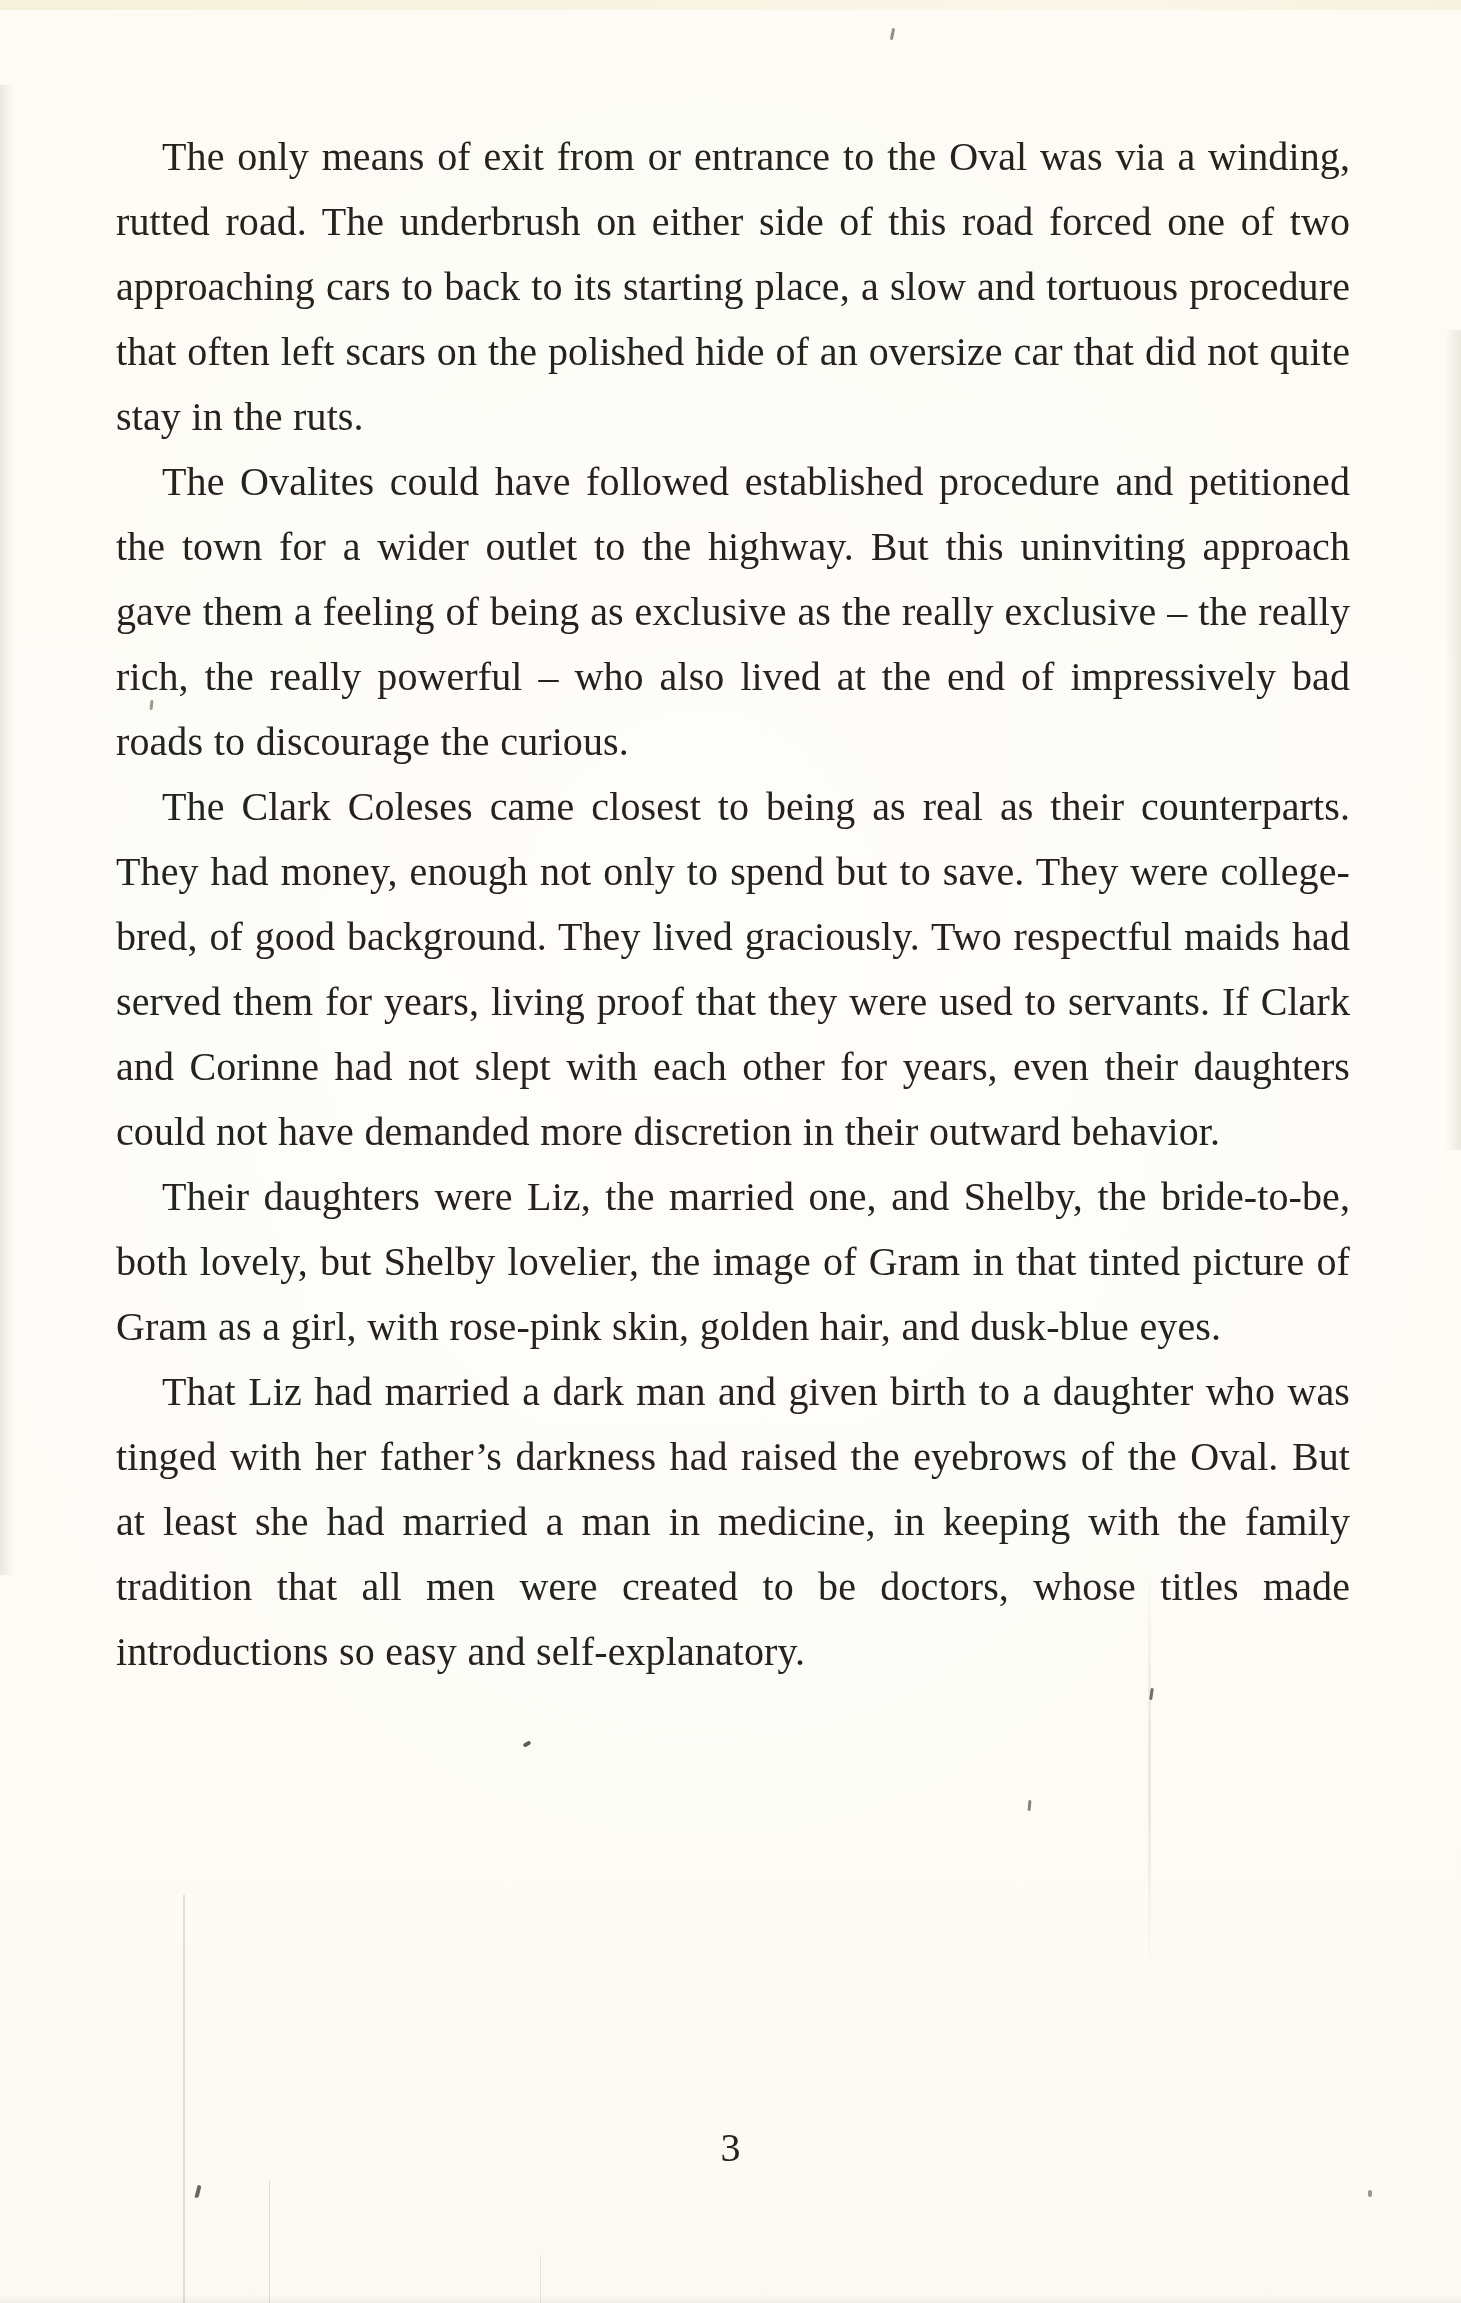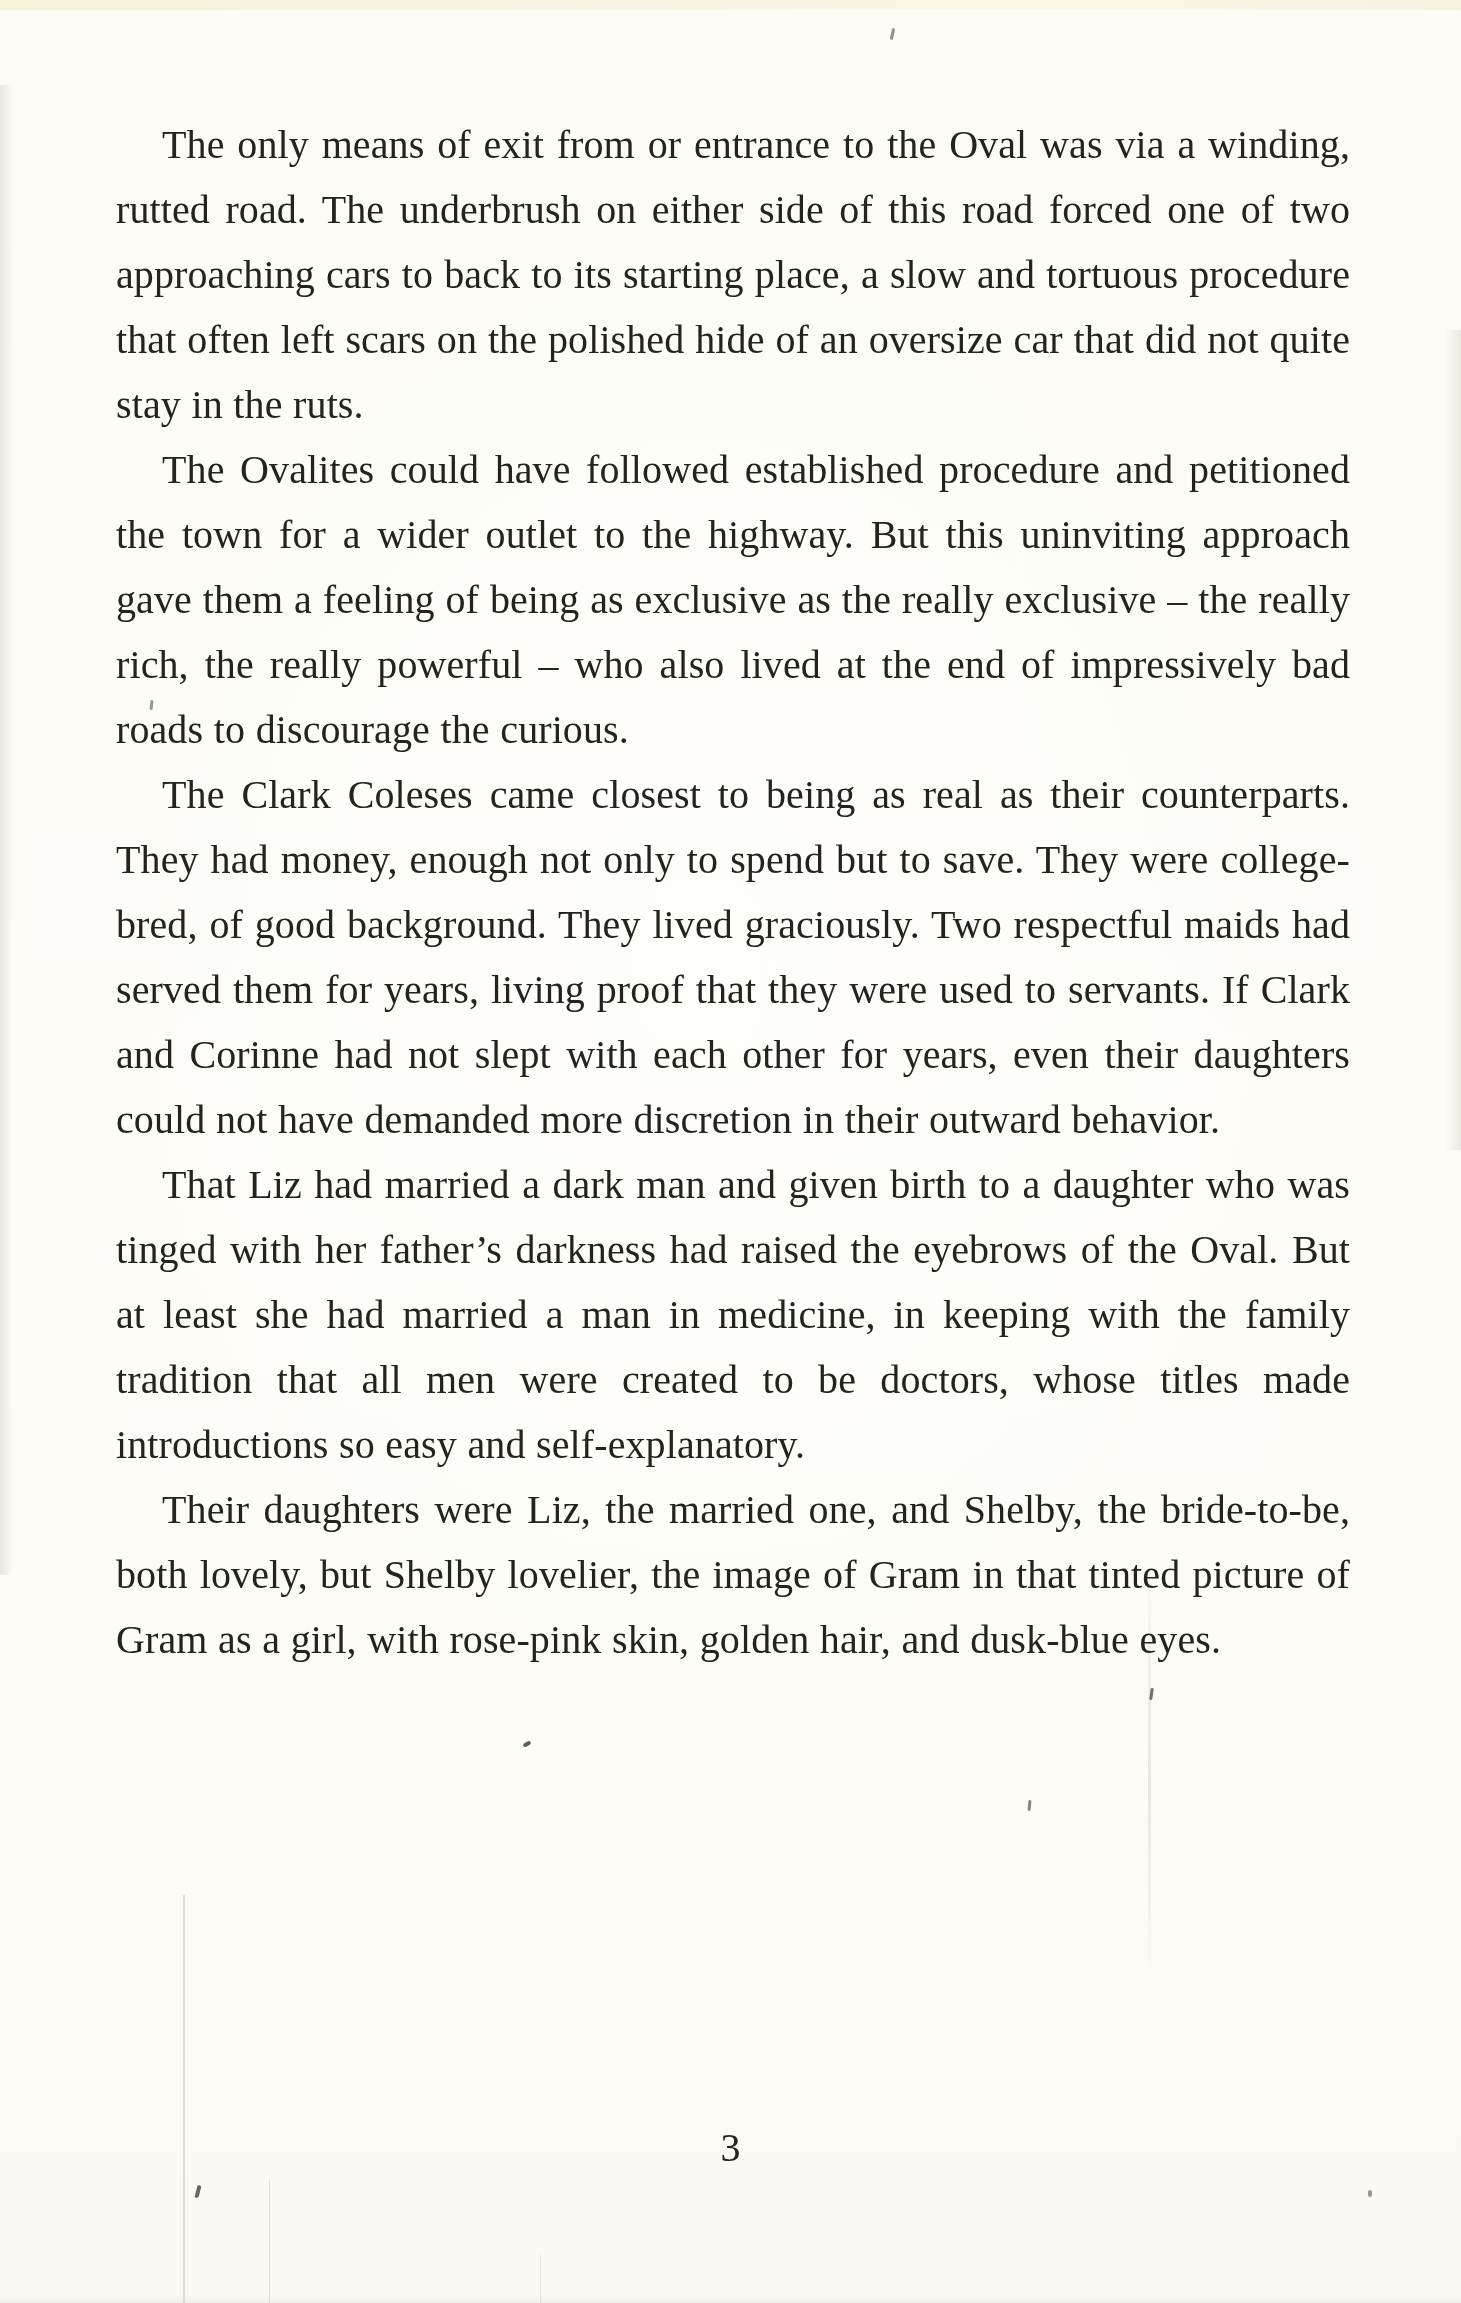--- a/index.html
+++ b/index.html
@@ -50,21 +50,21 @@
   .speckle{position:absolute;background:#3a352d;border-radius:2px;}
   .speckle.s1{left:891px;top:28px;width:3px;height:12px;transform:rotate(12deg);opacity:.55;}
   .speckle.s2{left:150px;top:700px;width:3px;height:10px;transform:rotate(6deg);opacity:.5;}
   .speckle.s3{left:523px;top:1742px;width:8px;height:4px;transform:rotate(-28deg);opacity:.8;}
   .speckle.s4{left:1150px;top:1688px;width:3px;height:12px;transform:rotate(8deg);opacity:.7;}
   .speckle.s5{left:1028px;top:1800px;width:3px;height:11px;transform:rotate(5deg);opacity:.6;}
   .speckle.s6{left:196px;top:2185px;width:4px;height:13px;border-radius:3px 3px 4px 1px;transform:rotate(14deg);opacity:.75;}
   .speckle.s7{left:1368px;top:2190px;width:4px;height:7px;opacity:.5;}
 
   .text-block{
-    position:absolute;left:116px;top:112px;width:1234px;
+    position:absolute;left:116px;top:124px;width:1234px;
     color:var(--ink);
     font-size:40px;line-height:65px;
     text-align:justify;
     letter-spacing:.1px;
     word-spacing:.5px;
   }
   .text-block p{
     margin:0;
     text-indent:46px;
   }
@@ -92,18 +92,18 @@
   <div class="speckle s3"></div>
   <div class="speckle s4"></div>
   <div class="speckle s5"></div>
   <div class="speckle s6"></div>
   <div class="speckle s7"></div>
 
   <main class="text-block">
     <p>The only means of exit from or entrance to the Oval was via a winding, rutted road. The underbrush on either side of this road forced one of two approaching cars to back to its starting place, a slow and tortuous procedure that often left scars on the polished hide of an oversize car that did not quite stay in the ruts.</p>
     <p>The Ovalites could have followed established procedure and petitioned the town for a wider outlet to the highway. But this uninviting approach gave them a feeling of being as exclusive as the really exclusive – the really rich, the really powerful – who also lived at the end of impressively bad roads to discourage the curious.</p>
     <p>The Clark Coleses came closest to being as real as their counterparts. They had money, enough not only to spend but to save. They were college-bred, of good background. They lived graciously. Two respectful maids had served them for years, living proof that they were used to servants. If Clark and Corinne had not slept with each other for years, even their daughters could not have demanded more discretion in their outward behavior.</p>
+    <p>Their daughters were Liz, the married one, and Shelby, the bride-to-be, both lovely, but Shelby lovelier, the image of Gram in that tinted picture of Gram as a girl, with rose-pink skin, golden hair, and dusk-blue eyes.</p>
     <p>That Liz had married a dark man and given birth to a daughter who was tinged with her father’s darkness had raised the eyebrows of the Oval. But at least she had married a man in medicine, in keeping with the family tradition that all men were created to be doctors, whose titles made introductions so easy and self-explanatory.</p>
-    <p>Their daughters were Liz, the married one, and Shelby, the bride-to-be, both lovely, but Shelby lovelier, the image of Gram in that tinted picture of Gram as a girl, with rose-pink skin, golden hair, and dusk-blue eyes.</p>
   </main>
 
   <div class="page-number">3</div>
 </div>
 
 </body></html>

